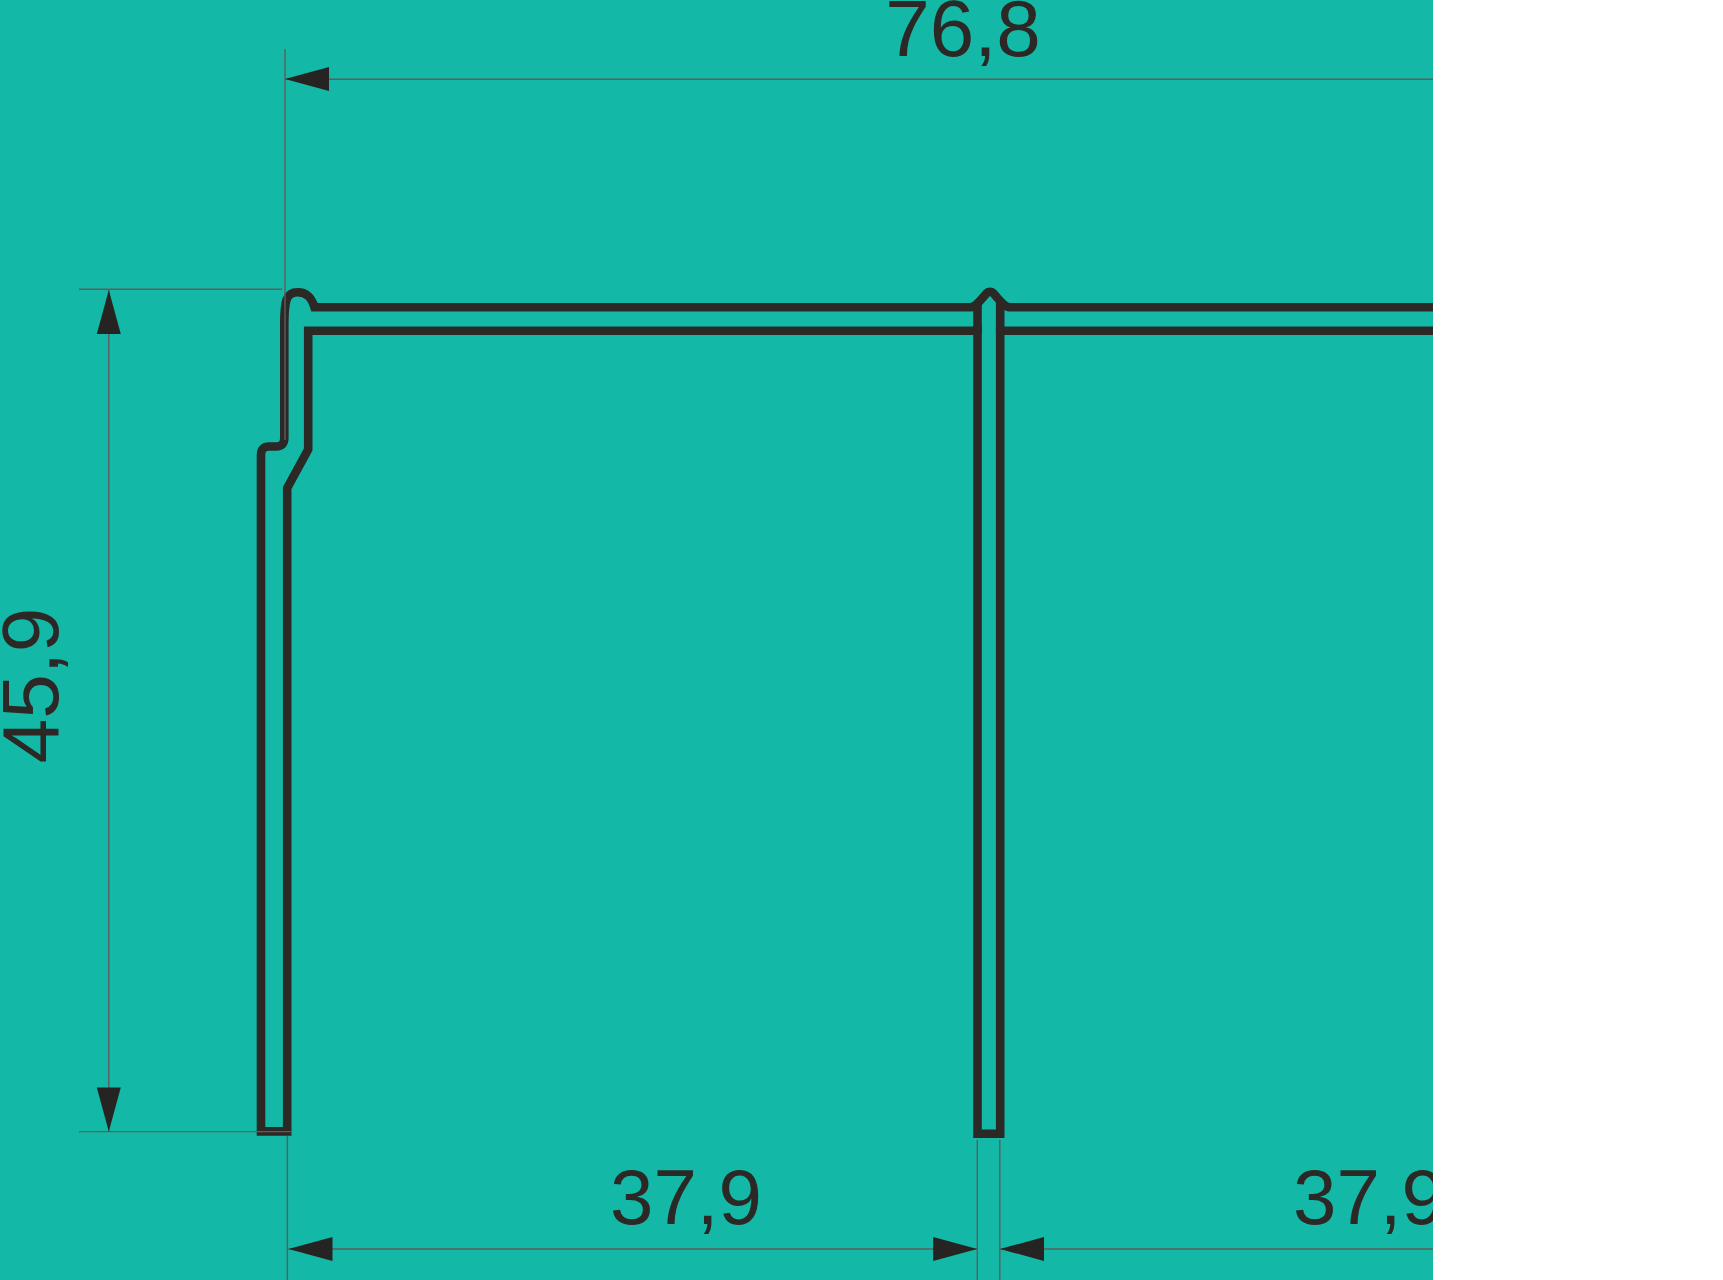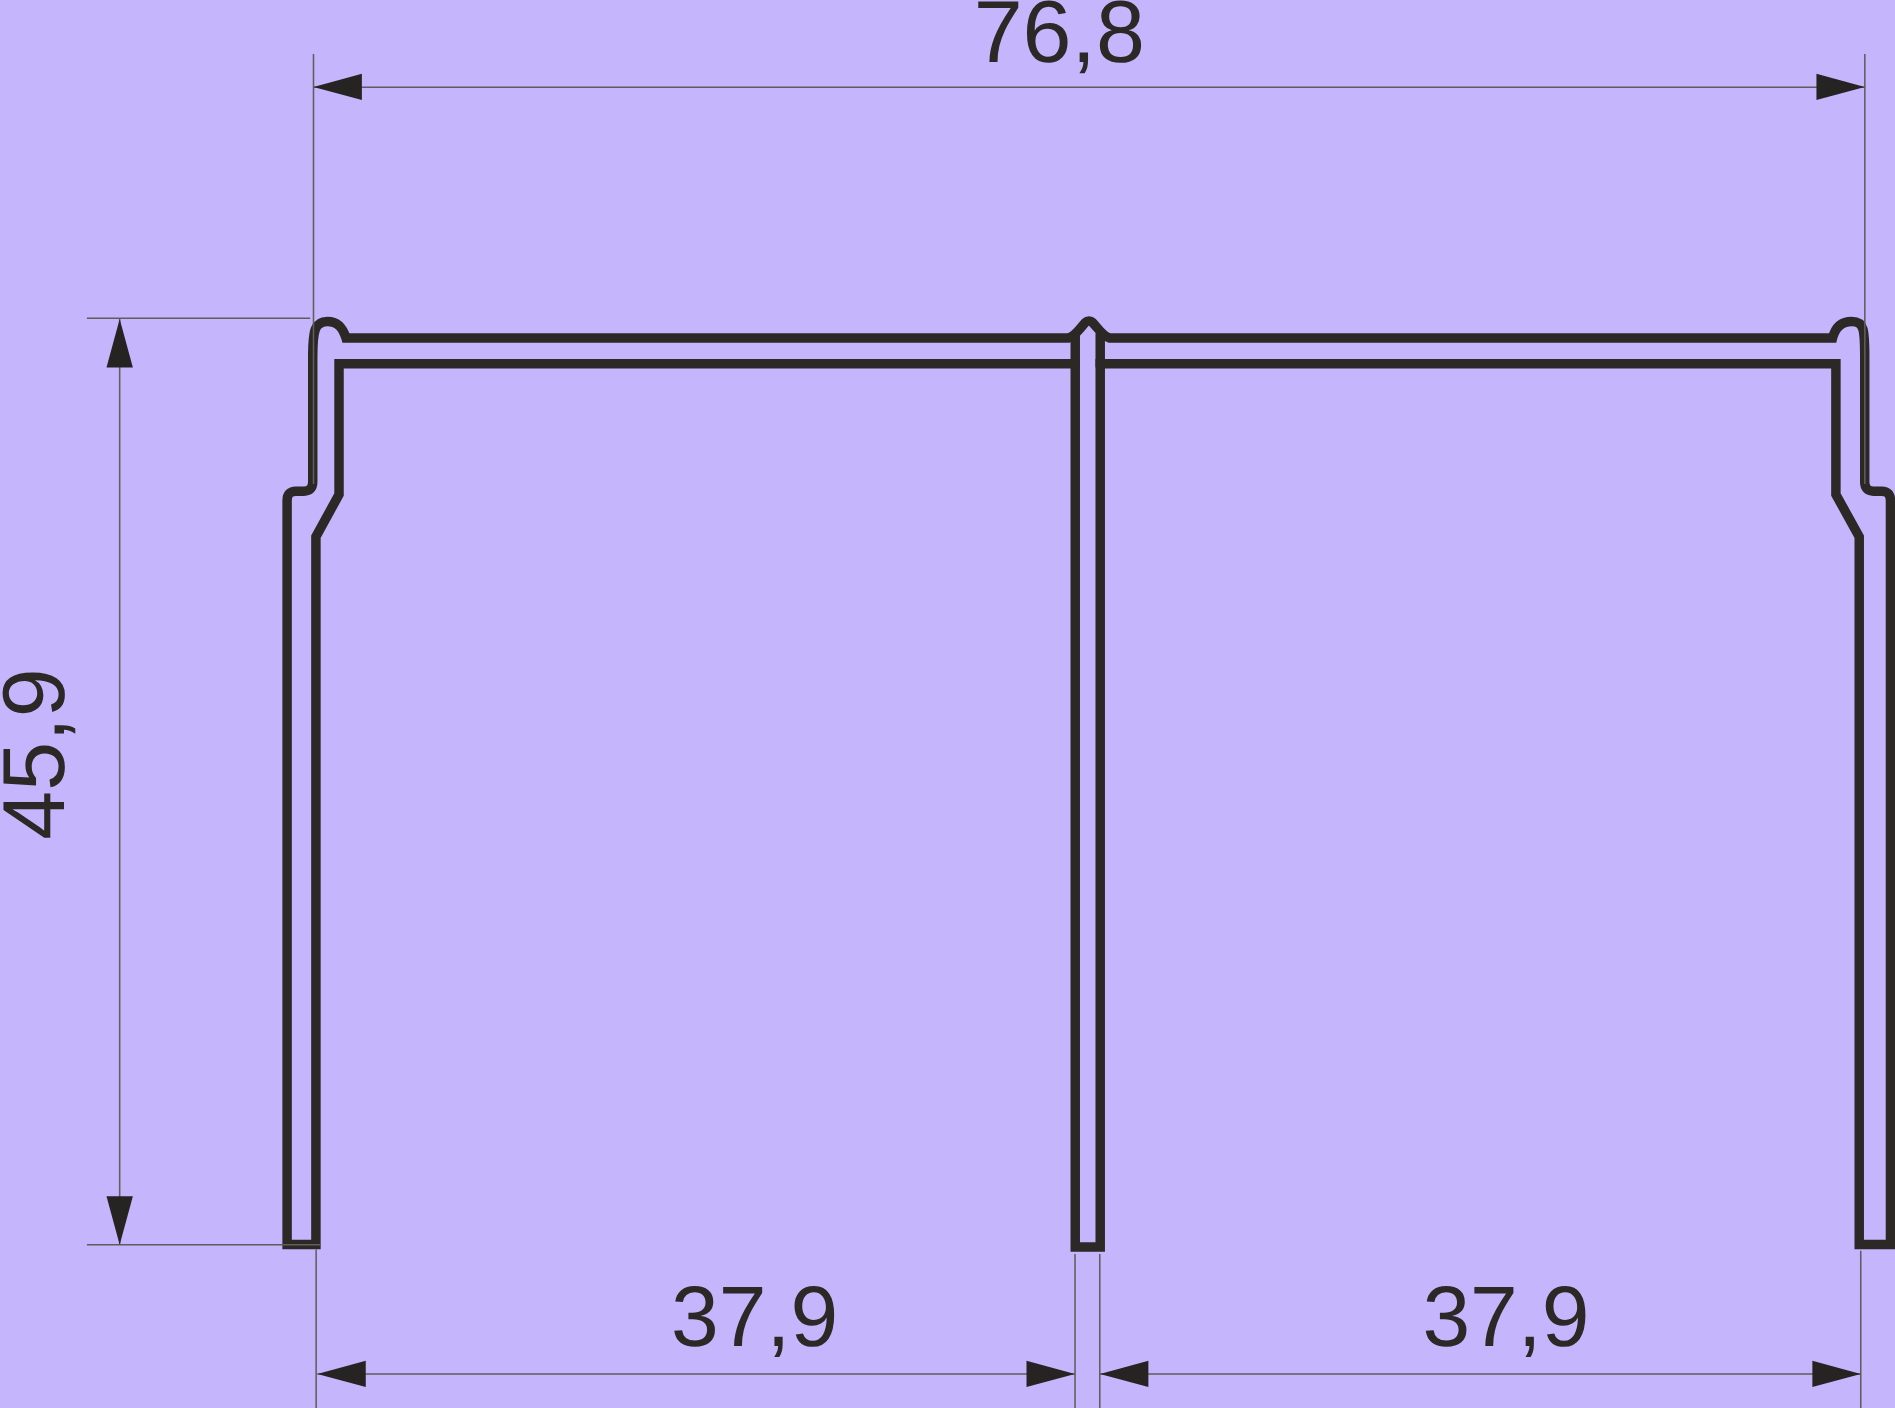--- a/index.html
+++ b/index.html
@@ -1,16 +1,16 @@
 <!DOCTYPE html>
 <html><head>
 <meta charset="utf-8">
 <style>
   html,body{margin:0;padding:0;background:#ffffff;}
-  .page{position:relative;width:1723px;height:1280px;background:#c4b5fd;overflow:hidden;
+  .page{position:relative;width:1433px;height:1280px;background:#14b8a6;overflow:hidden;
         font-family:"Liberation Sans", sans-serif;}
   svg{position:absolute;left:0;top:0;}
   text{fill:#2b2826;}
 </style>
 </head>
 <body>
 <div class="page">
 <svg width="1723" height="1280" viewBox="0 0 1723 1280">
 
   <path d="M 261,1131.4

